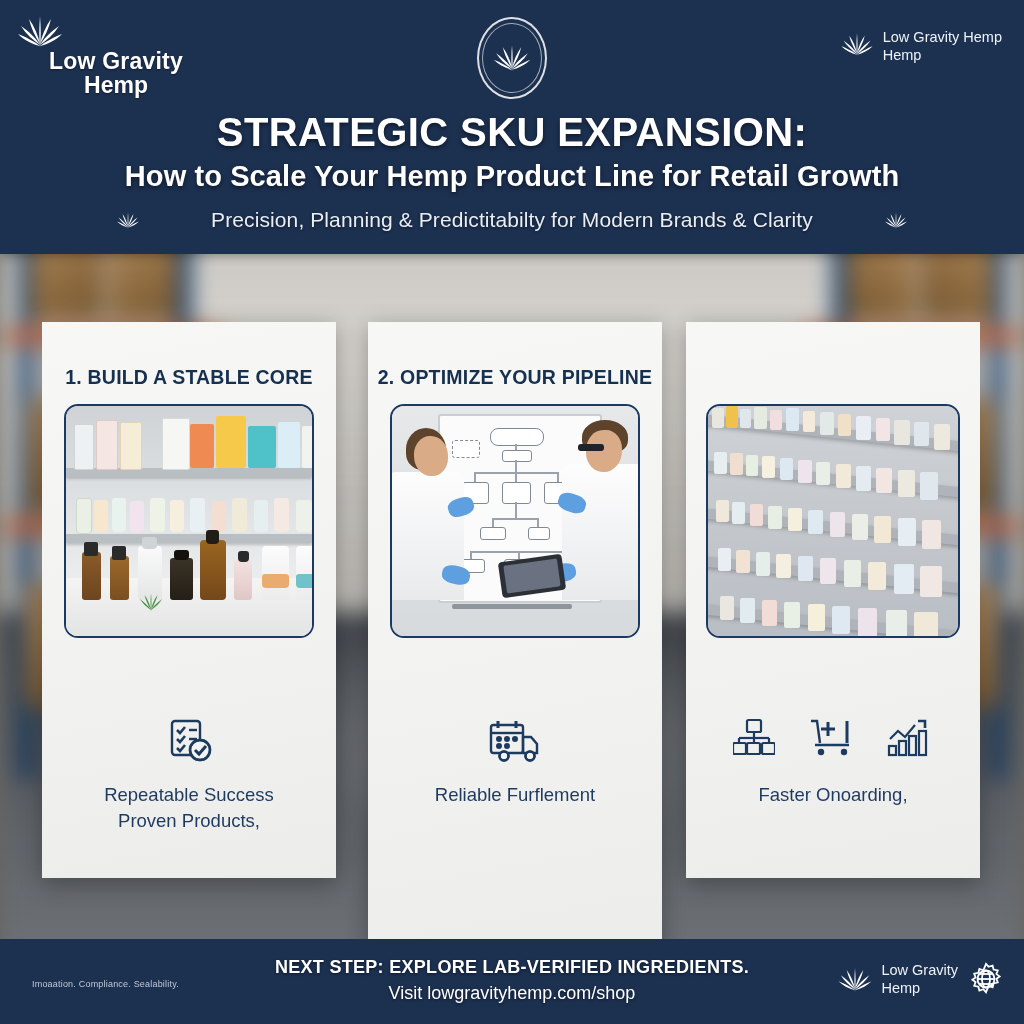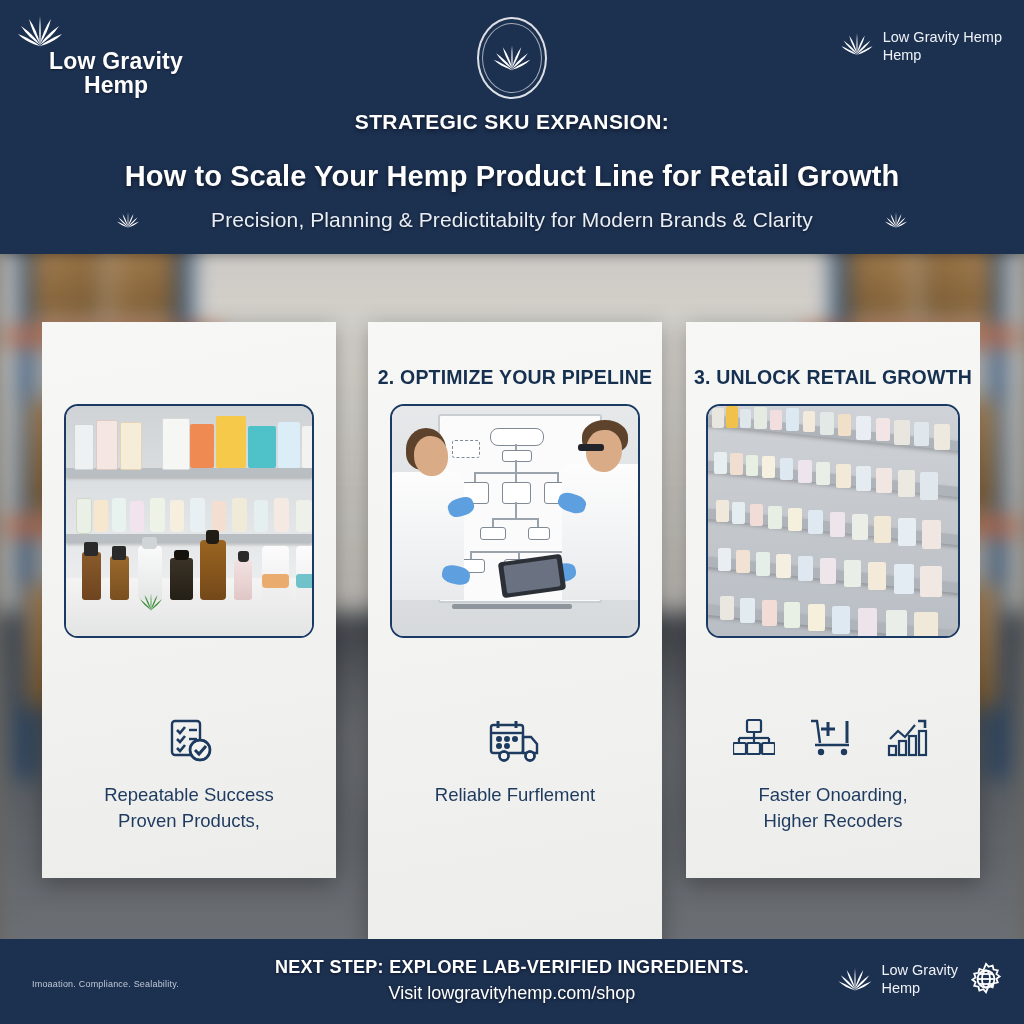--- a/index.html
+++ b/index.html
@@ -66,21 +66,21 @@
   .emblem .ring-outer{position:absolute;inset:0;border:2px solid rgba(255,255,255,.85);border-radius:50%;}
   .emblem .ring-inner{position:absolute;left:5px;top:6px;right:5px;bottom:6px;
       border:1.5px solid rgba(255,255,255,.6);border-radius:50%;}
   .emblem .leaf{position:absolute;left:50%;top:50%;transform:translate(-50%,-52%);}
 
   .logo-right{position:absolute;right:22px;top:28px;display:flex;align-items:flex-start;gap:9px;}
   .logo-right .txt{color:#eef2f7;font-size:14.5px;line-height:18px;}
 
   .title{
     position:absolute;left:0;right:0;top:110px;text-align:center;color:#fff;
-    font-size:21px;font-weight:bold;letter-spacing:.4px;
+    font-size:40px;font-weight:bold;letter-spacing:.4px;
     text-shadow:0 2px 4px rgba(0,0,0,.5);
   }
   .subtitle{
     position:absolute;left:0;right:0;top:160px;text-align:center;color:#fff;
     font-size:29px;font-weight:bold;letter-spacing:.1px;
     text-shadow:0 2px 4px rgba(0,0,0,.5);
   }
   .tagline-row{
     position:absolute;left:0;right:0;top:208px;display:flex;align-items:center;
     justify-content:center;gap:71px;
@@ -291,20 +291,21 @@
             <path d="M24 32 C32 30 40 26 46 20 C38 23 29 28 24 32Z"></path>
           </g>
         </svg>
       </span>
     </div>
   </div>
 
   <div class="cards">
 
     <div class="card c1">
+      <div class="card-title">1. BUILD A STABLE CORE</div>
 
       <div class="photo">
         <div class="shelfwrap">
           <div class="shelf-bar" style="top:62px"></div>
           <div class="shelf-bar" style="top:128px"></div>
           <div class="pbox" style="left:8px;top:18px;width:18px;height:44px;background:#eef1f2;border:1px solid #cfd4d6"></div>
           <div class="pbox" style="left:30px;top:14px;width:20px;height:48px;background:#f4e6e2;border:1px solid #e0c9c3"></div>
           <div class="pbox" style="left:54px;top:16px;width:20px;height:46px;background:#f6edd8;border:1px solid #e2d4b4"></div>
           <div class="pbox" style="left:96px;top:12px;width:26px;height:50px;background:#f6f6f4;border:1px solid #d8dbdb"></div>
           <div class="pbox" style="left:124px;top:18px;width:24px;height:44px;background:#ef8b52"></div>
@@ -447,21 +448,20 @@
           </svg>
         </span>
       </div>
 
       <div class="caption">
         <div>Reliable Furflement</div>
       </div>
     </div>
 
     <div class="card c3">
-      <div class="card-title">3. UNLOCK RETAIL GROWTH</div>
 
       <div class="photo">
         <div class="aisle">
           <div class="ashelf" style="top:22px;transform:rotate(6deg)"></div>
           <div class="ashelf" style="top:68px;transform:rotate(6deg)"></div>
           <div class="ashelf" style="top:116px;transform:rotate(6deg)"></div>
           <div class="ashelf" style="top:164px;transform:rotate(6deg)"></div>
           <div class="ashelf" style="top:212px;transform:rotate(6deg)"></div>
           <div class="aitem" style="left:4px;top:2px;width:12px;height:20px;background:#e9e6df"></div>
           <div class="aitem" style="left:18px;top:0px;width:12px;height:22px;background:#f0c24c"></div>
@@ -554,21 +554,20 @@
             <rect x="2" y="29" width="7" height="9"></rect>
             <rect x="12" y="24" width="7" height="14"></rect>
             <rect x="22" y="19" width="7" height="19"></rect>
             <rect x="32" y="14" width="7" height="24"></rect>
           </svg>
         </span>
       </div>
 
       <div class="caption">
         <div>Faster Onoarding,</div>
-        <div>Higher Recoders</div>
       </div>
     </div>
   </div>
 
   <div class="footer">
     <div class="foot-small">Imoaation. Compliance. Sealability.</div>
     <div class="foot-main">NEXT STEP: EXPLORE LAB-VERIFIED INGREDIENTS.</div>
     <div class="foot-sub">Visit lowgravityhemp.com/shop</div>
 
     <div class="foot-logo">

